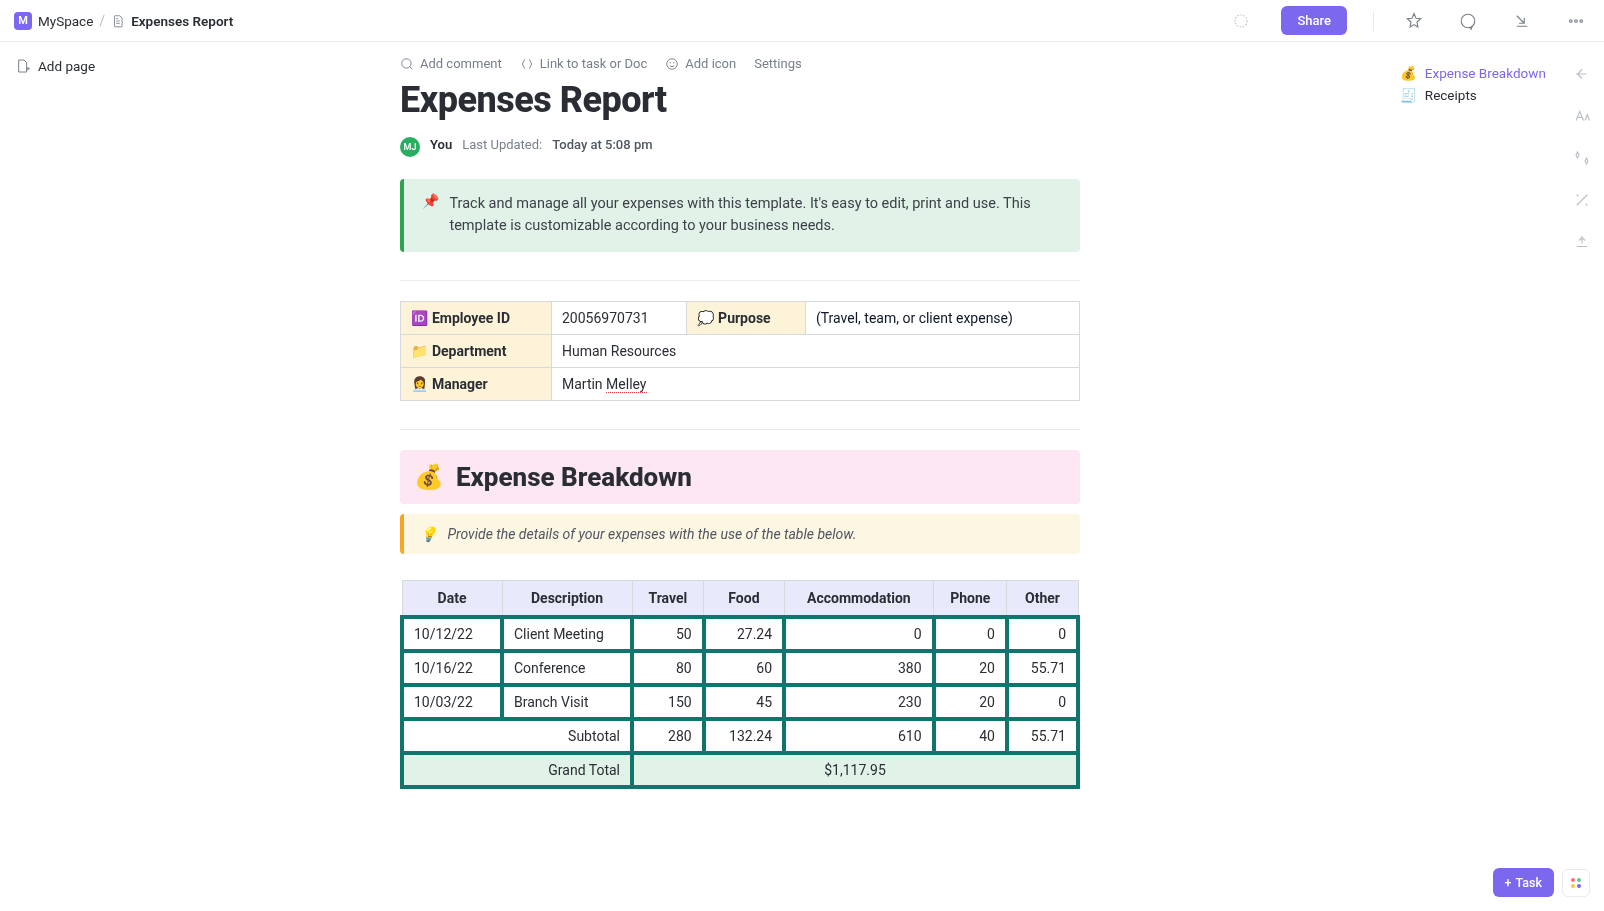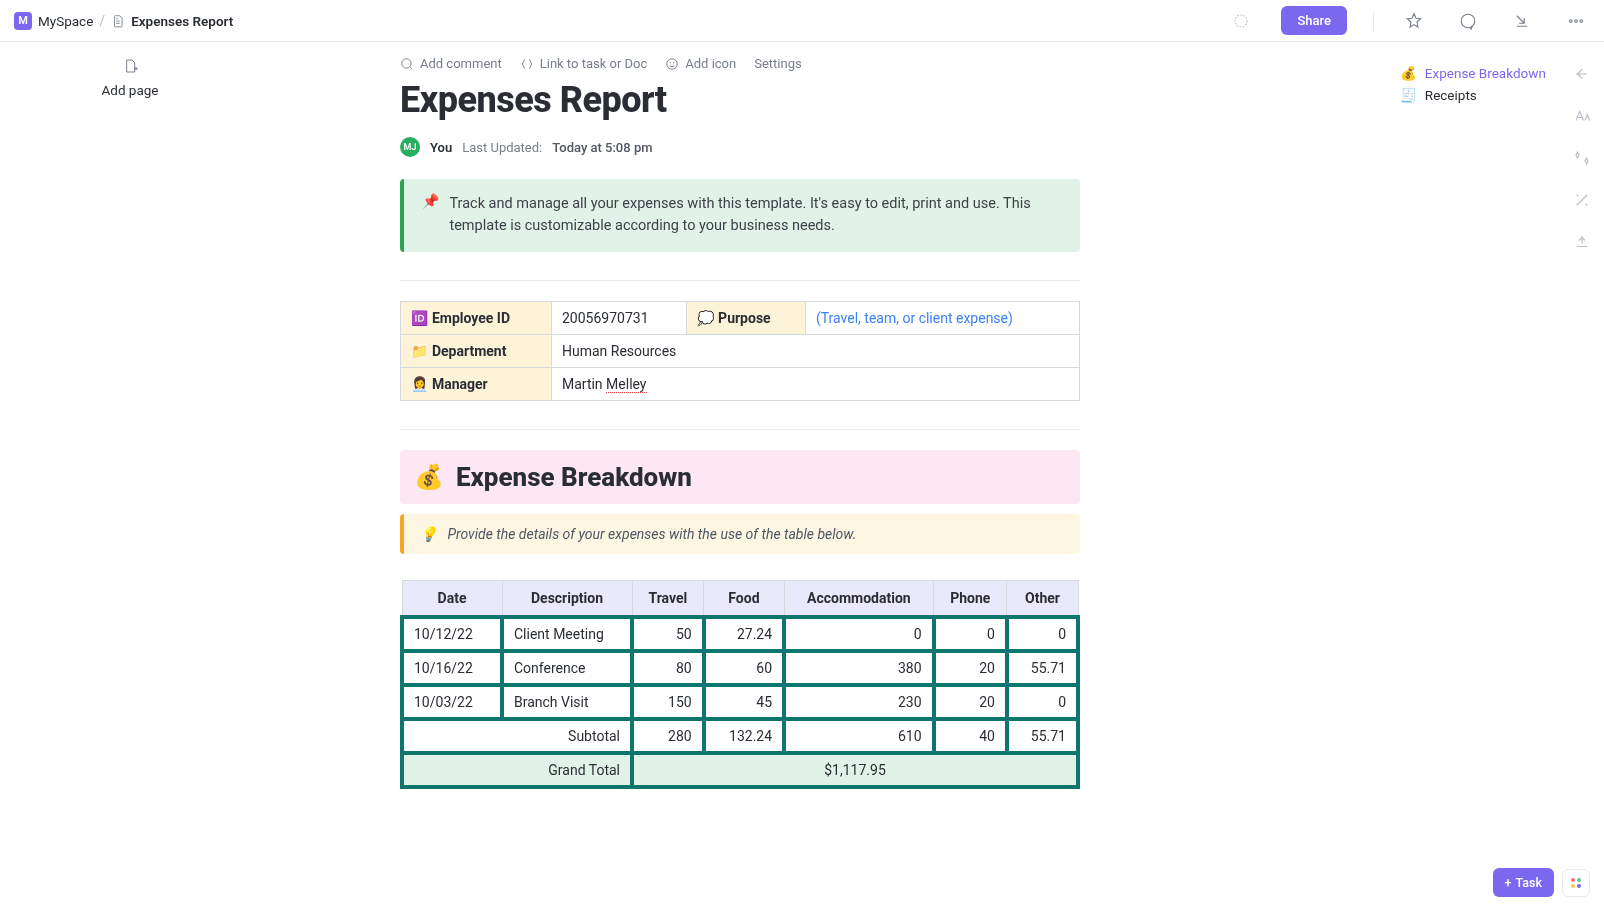--- a/index.html
+++ b/index.html
@@ -14,48 +14,48 @@
 .breadcrumb-doc { font-weight: 600; }
 .top-right { display: flex; align-items: center; gap: 26px; }
 .icon-btn { width: 28px; height: 28px; display: flex; align-items: center; justify-content: center; border-radius: 4px; cursor: pointer; }
 .icon-btn svg { width: 18px; height: 18px; stroke: #787f8a; fill: none; stroke-width: 1.5; }
 .icon-btn.spin svg { stroke: #b9bec7; stroke-dasharray: 2 2; }
 .share-btn { background: #7b68ee; color: #fff; padding: 7px 16px; border-radius: 6px; font-size: 13px; font-weight: 500; cursor: pointer; }
 .divider-v { width: 1px; height: 20px; background: #e8eaed; }
 
 .layout { display: flex; height: calc(100vh - 42px); }
 .sidebar-left { width: 260px; padding: 16px 14px; }
-.add-page { display: flex; align-items: center; gap: 8px; font-size: 13.5px; color: #2a2e34; cursor: pointer; flex-direction: column; }
+.add-page { display: flex; align-items: center; gap: 8px; font-size: 13.5px; color: #2a2e34; cursor: pointer; }
 .add-page svg { width: 16px; height: 16px; stroke: #787f8a; fill: none; stroke-width: 1.5; }
 
 .main { flex: 1; overflow-y: auto; padding: 14px 0 100px 0; }
 .doc-container { max-width: 680px; margin-left: 140px; }
 
 .toolbar-row { display: flex; align-items: center; gap: 18px; font-size: 13px; color: #787f8a; margin-bottom: 8px; }
 .toolbar-item { display: flex; align-items: center; gap: 6px; cursor: pointer; }
 .toolbar-item svg { width: 14px; height: 14px; stroke: #787f8a; fill: none; stroke-width: 1.6; }
 
 h1.page-title { font-size: 36px; font-weight: 800; color: #2a2e34; margin: 4px 0 16px 0; letter-spacing: -0.5px; }
 
-.meta-row { display: flex; align-items: center; gap: 10px; font-size: 13px; margin-bottom: 22px; }
+.meta-row { display: flex; gap: 10px; font-size: 13px; margin-bottom: 22px; }
 .avatar { width: 20px; height: 20px; border-radius: 50%; background: #27ae60; color: #fff; font-size: 9px; font-weight: 600; display: flex; align-items: center; justify-content: center; }
 .meta-author { font-weight: 600; color: #2a2e34; }
 .meta-updated-label { color: #787f8a; }
 .meta-updated-time { font-weight: 500; color: #4f5762; }
 
 .banner { background: #e1f3e8; border-left: 4px solid #2ea44f; padding: 14px 18px; border-radius: 4px; display: flex; gap: 10px; margin-bottom: 28px; }
 .banner-text { color: #3d4149; line-height: 1.55; font-size: 14.5px; }
 
 hr.section-sep { border: none; border-top: 1px solid #e8eaed; margin: 20px 0; }
 
 .info-table { width: 100%; border-collapse: collapse; font-size: 14px; margin-bottom: 28px; }
 .info-table td { border: 1px solid #d6d9de; padding: 8px 10px; vertical-align: top; }
 .info-table td.label { background: #fdf3d9; font-weight: 700; }
 .info-table td.value { background: #fff; }
-.placeholder-text { color: #3b82f6; }
+.placeholder-text { color: #0f172a; }
 .misspell { border-bottom: 1.5px dotted #e03e3e; }
 
 .section-heading { background: #fce7f3; padding: 12px 14px; border-radius: 4px; display: flex; align-items: center; gap: 12px; margin-bottom: 10px; }
 .section-heading h2 { font-size: 26px; font-weight: 800; }
 .emoji-lg { font-size: 24px; }
 
 .hint-banner { background: #fdf6e3; border-left: 4px solid #f5a623; padding: 12px 16px; border-radius: 4px; margin-bottom: 26px; font-style: italic; color: #4f5762; display: flex; gap: 10px; align-items: center; }
 
 .expense-table { width: 100%; border-collapse: collapse; font-size: 14px; }
 .expense-table th { background: #e8e9fb; border: 1px solid #d6d9de; padding: 9px 10px; font-weight: 700; text-align: center; }

